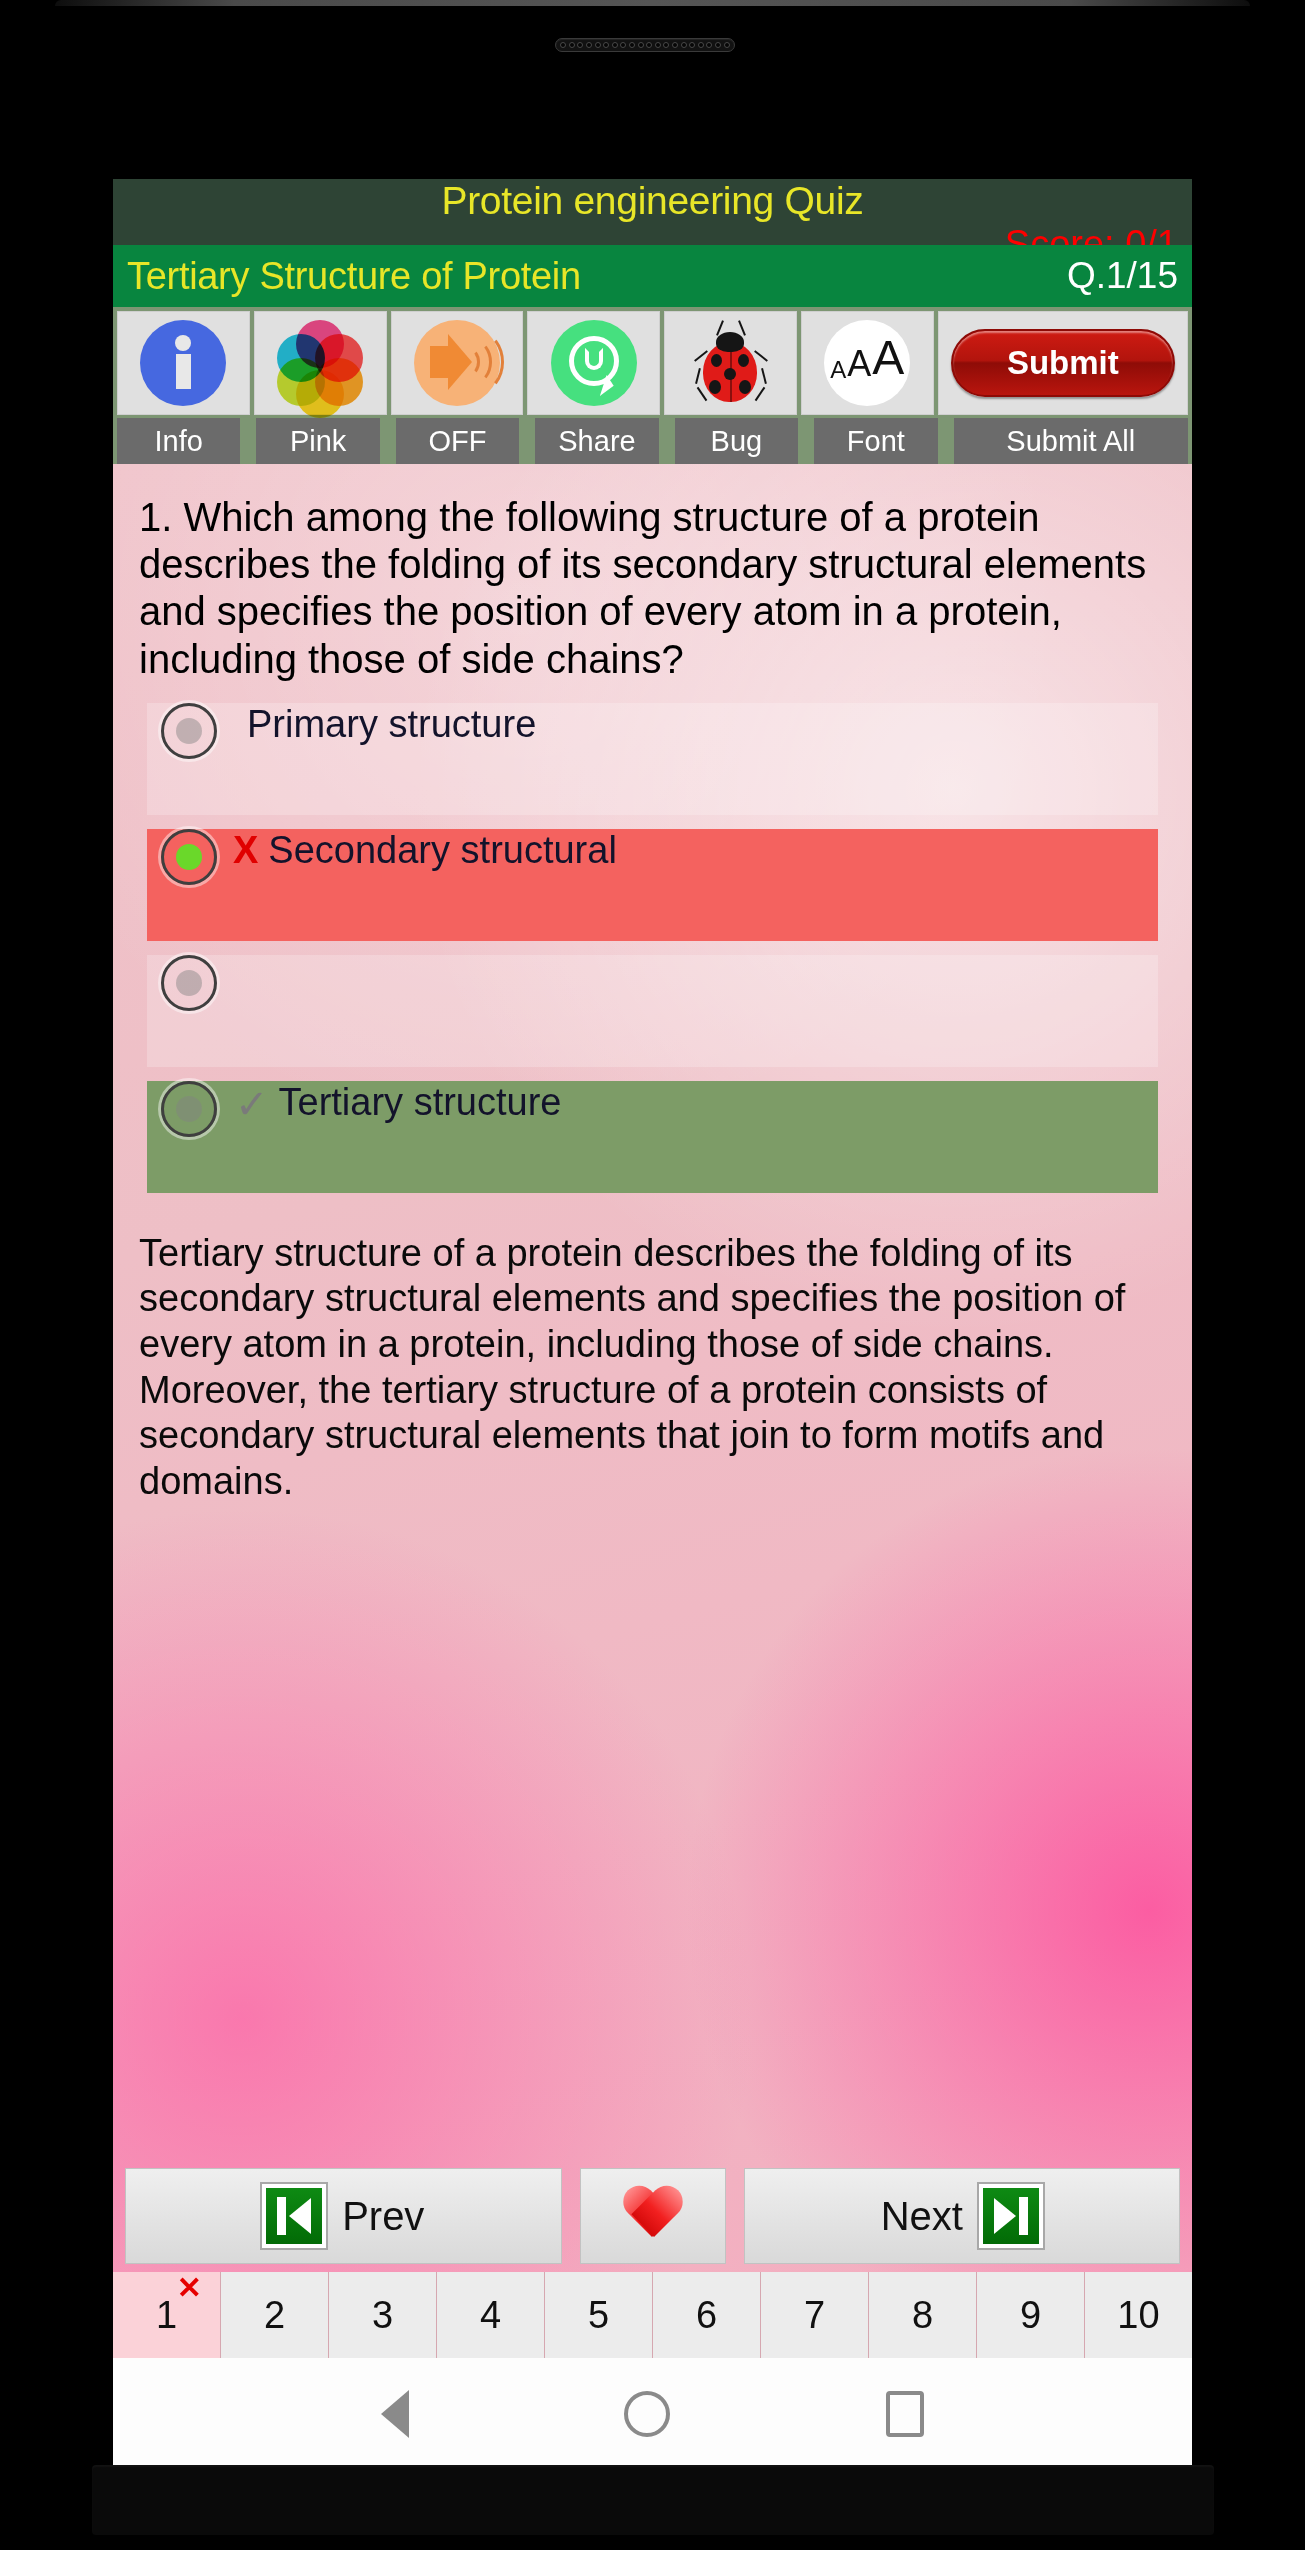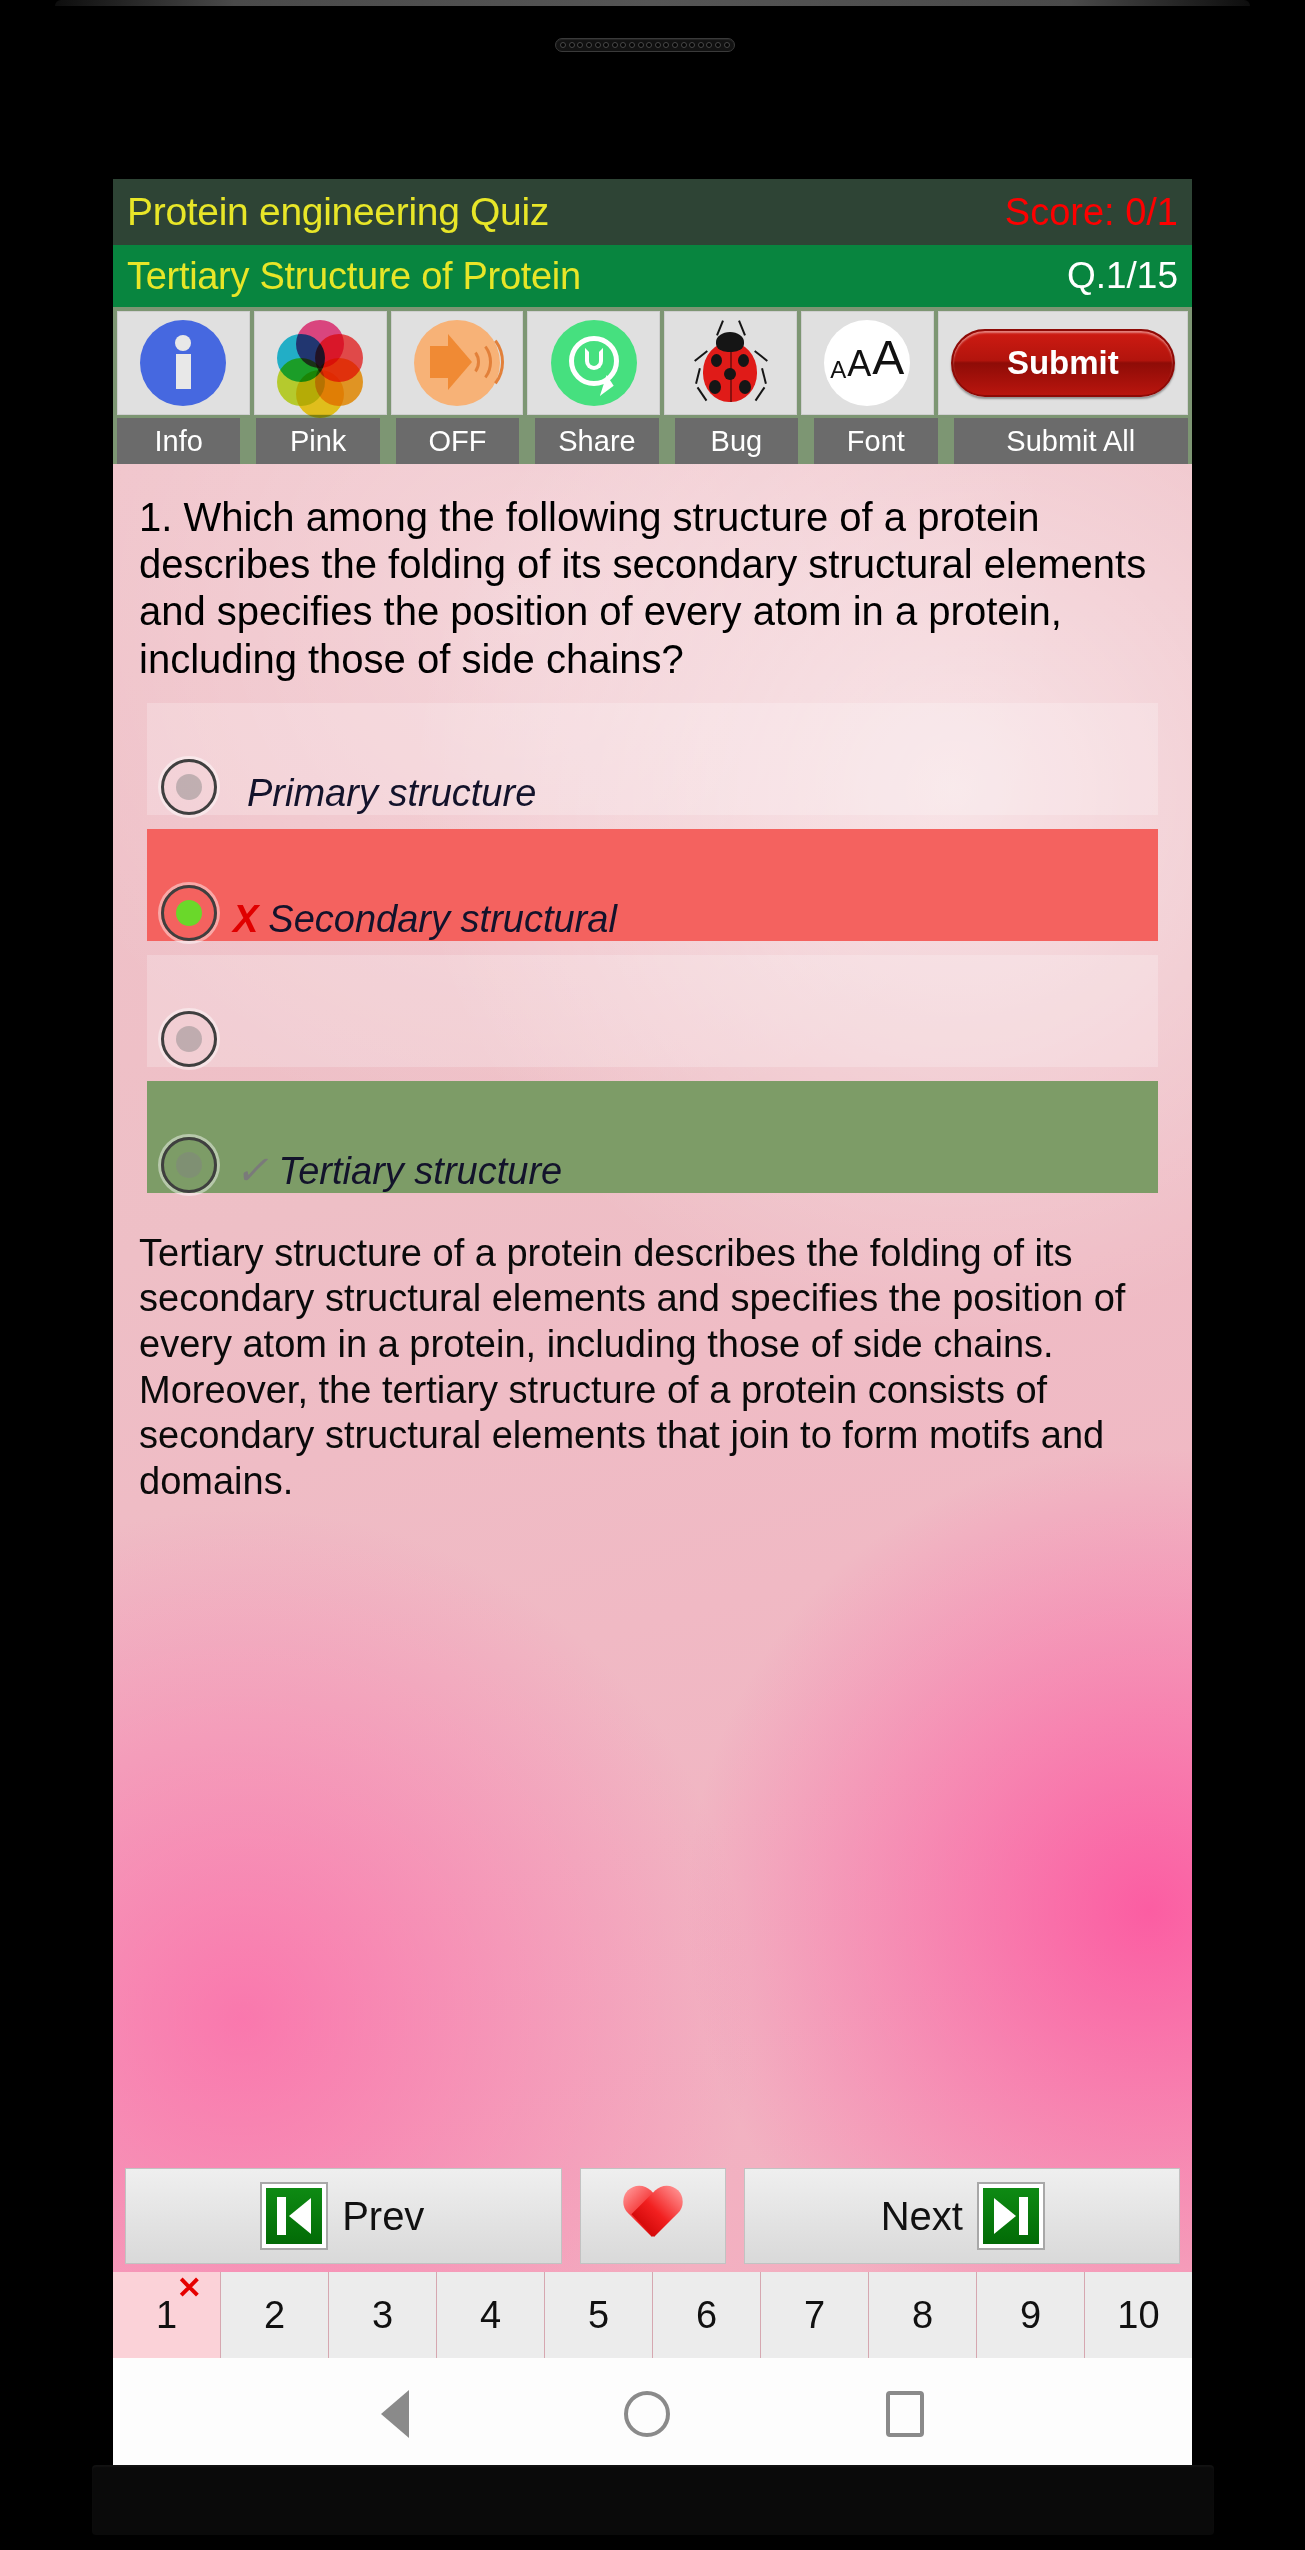--- a/index.html
+++ b/index.html
@@ -52,20 +52,21 @@
     background: #f2c4cb;
   }
 
   
   #titlebar {
     position: relative;
     height: 66px;
     background: #2e4435;
     display: flex; align-items: center;
     padding: 0 14px;
+    flex-direction: column;
   }
   #app-title {
     color: #e8e628; font-size: 39px; letter-spacing: -.3px;
     white-space: nowrap;
   }
   #score {
     margin-left: auto;
     color: #fe0000; font-size: 38px; white-space: nowrap;
   }
 
@@ -232,25 +233,24 @@
     padding: 16px 0 0 0;
   }
 
   #question-text {
     padding: 14px 30px 6px 26px;
     font-size: 40px; line-height: 1.18; color:#000;
   }
 
   #options { margin-top: 14px; }
   .opt {
-    display:flex; align-items:flex-end;
+    display:flex; align-items:flex-start;
     height: 112px;
     margin: 0 34px 14px 34px;
     padding-left: 14px;
-    font-style: italic;
   }
   .opt.neutral { background: rgba(255,255,255,.22); }
   .opt.wrong   { background: #f4625f; }
   .opt.correct { background: #7d9c67; }
 
   .radio {
     width: 56px; height: 56px; border-radius: 50%;
     border: 3px solid #3f3f3f;
     display:flex;align-items:center;justify-content:center;
     box-shadow: 0 0 0 3px rgba(255,255,255,.45);

